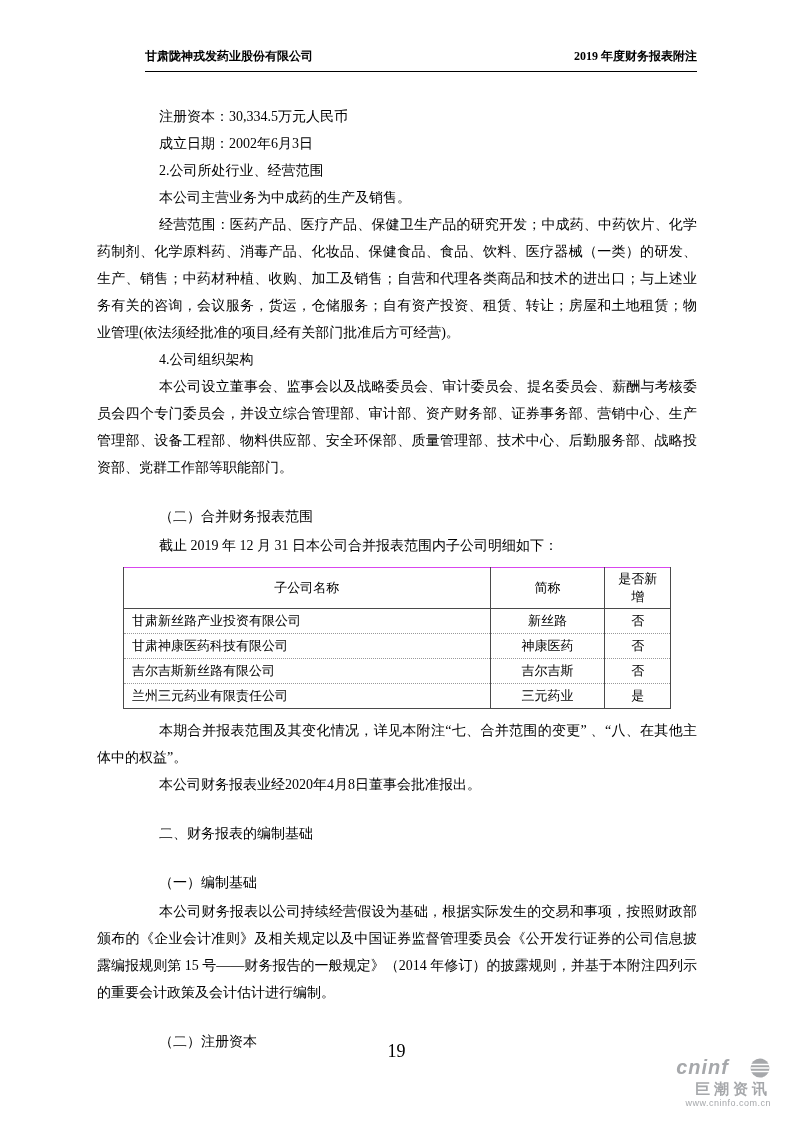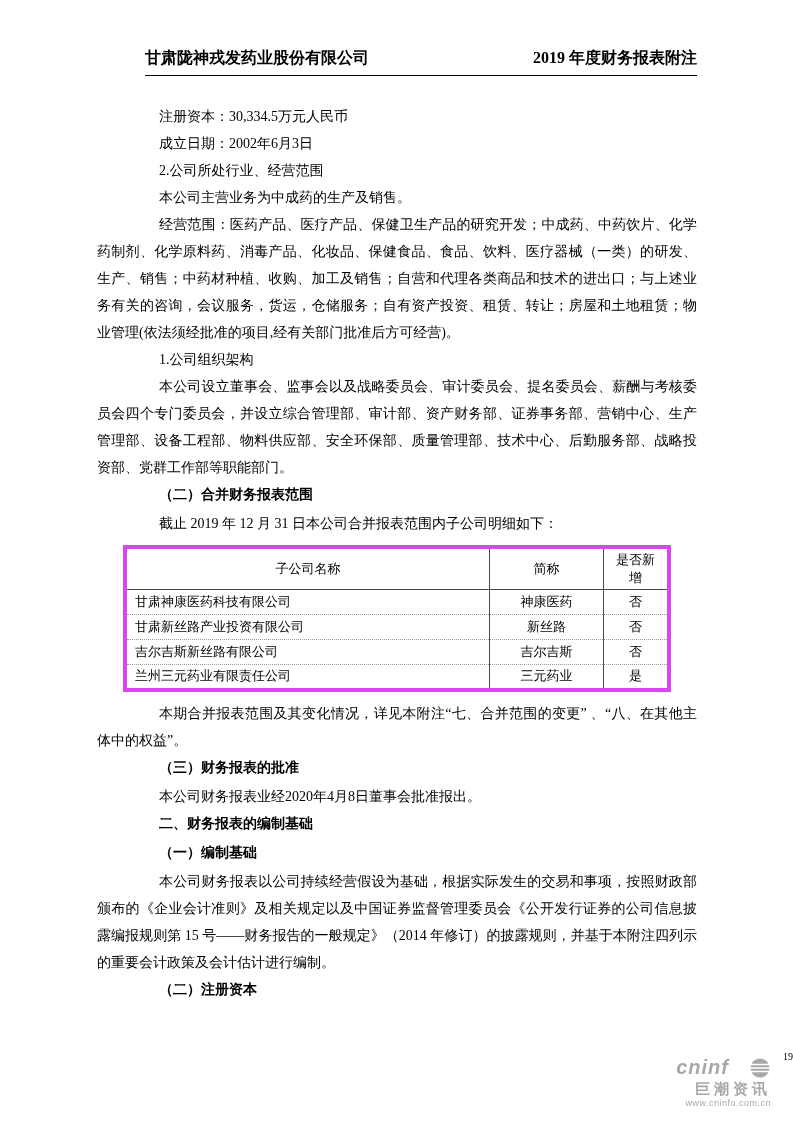--- a/index.html
+++ b/index.html
@@ -9,51 +9,51 @@
     font-family:"Liberation Serif","DejaVu Serif",serif;
     color:#000;
   }
   .page { position:absolute; inset:0; }
 
   
   .header {
     position:absolute; top:48px; left:145px; right:96px;
     display:flex; justify-content:space-between; align-items:flex-end;
     border-bottom:1.5px solid #000; padding-bottom:6px;
-    font-size:16px; font-weight:bold;
+    font-size:12px; font-weight:bold;
   }
 
   
   .content {
     position:absolute; top:103px; left:97px; width:600px;
     font-size:14px; line-height:27px; text-align:justify;
   }
   .para { text-indent:62px; }
-  .para.heading { font-weight:bold; margin:0 0 2px 0; }
+  .para.heading { font-weight:normal; margin:22px 0 2px 0; }
 
   
   .subs-table {
     width:548px; margin:8px auto 8px auto;
     border-collapse:collapse; table-layout:fixed;
     font-size:13px; line-height:normal; text-align:center;
   }
   .subs-table th, .subs-table td {
     height:25px; padding:2px 8px; vertical-align:middle;
     border-left:1px solid #4a4a4a; border-right:1px solid #4a4a4a;
   }
-  .subs-table { border:4px solid #d946ef;padding-left:17px; }
+  .subs-table { border:1px solid #d946ef;padding-left:17px; }
   .subs-table th { border-bottom:1px solid #4a4a4a; font-weight:normal; }
   .subs-table td { border-bottom:1px dotted #9a9a9a; }
   .subs-table tr:last-child td { border-bottom:1px solid #4a4a4a; }
   .subs-table .cell-left { text-align:left; }
 
   
   .page-number {
     position:absolute; bottom:60px; left:0; width:100%;
-    text-align:right; font-size:10px;
+    text-align:center; font-size:18px;
   }
   .logo {
     position:absolute; right:22px; bottom:14px;
     text-align:right; color:#a6a8ab;
     font-family:"Liberation Sans","DejaVu Sans",sans-serif;
     line-height:1.15;
   }
   .logo-row { display:flex; align-items:center; justify-content:flex-end; gap:20px; }
   .logo-brand { font-size:20px; font-weight:bold; font-style:italic; letter-spacing:1px; }
   .logo-mark svg { display:block; }
@@ -70,66 +70,65 @@
     <span>2019 年度财务报表附注</span>
   </div>
 
   <div class="content">
     <div>
         <p class="para">注册资本：30,334.5万元人民币</p>
         <p class="para">成立日期：2002年6月3日</p>
         <p class="para">2.公司所处行业、经营范围</p>
         <p class="para">本公司主营业务为中成药的生产及销售。</p>
         <p class="para">经营范围：医药产品、医疗产品、保健卫生产品的研究开发；中成药、中药饮片、化学药制剂、化学原料药、消毒产品、化妆品、保健食品、食品、饮料、医疗器械（一类）的研发、生产、销售；中药材种植、收购、加工及销售；自营和代理各类商品和技术的进出口；与上述业务有关的咨询，会议服务，货运，仓储服务；自有资产投资、租赁、转让；房屋和土地租赁；物业管理(依法须经批准的项目,经有关部门批准后方可经营)。</p>
-        <p class="para">1.公司组织架构</p>
+        <p class="para">4.公司组织架构</p>
         <p class="para">本公司设立董事会、监事会以及战略委员会、审计委员会、提名委员会、薪酬与考核委员会四个专门委员会，并设立综合管理部、审计部、资产财务部、证券事务部、营销中心、生产管理部、设备工程部、物料供应部、安全环保部、质量管理部、技术中心、后勤服务部、战略投资部、党群工作部等职能部门。</p>
         <p class="para heading">（二）合并财务报表范围</p>
         <p class="para">截止 2019 年 12 月 31 日本公司合并报表范围内子公司明细如下：</p>
       </div>
 
     <table class="subs-table">
       <colgroup>
         <col style="width:67%">
         <col style="width:21%">
         <col style="width:12%">
       </colgroup>
       <thead>
         <tr>
             <th>子公司名称</th>
             <th>简称</th>
             <th>是否新增</th>
           </tr>
       </thead>
       <tbody>
           <tr>
-            <td class="cell-left">甘肃神康医药科技有限公司</td>
-            <td>神康医药</td>
+            <td class="cell-left">甘肃新丝路产业投资有限公司</td>
+            <td>新丝路</td>
             <td>否</td>
           </tr>
           <tr>
-            <td class="cell-left">甘肃新丝路产业投资有限公司</td>
-            <td>新丝路</td>
+            <td class="cell-left">甘肃神康医药科技有限公司</td>
+            <td>神康医药</td>
             <td>否</td>
           </tr>
           <tr>
             <td class="cell-left">吉尔吉斯新丝路有限公司</td>
             <td>吉尔吉斯</td>
             <td>否</td>
           </tr>
           <tr>
             <td class="cell-left">兰州三元药业有限责任公司</td>
             <td>三元药业</td>
             <td>是</td>
           </tr>
         </tbody>
     </table>
 
     <div>
         <p class="para">本期合并报表范围及其变化情况，详见本附注“七、合并范围的变更” 、“八、在其他主体中的权益”。</p>
-        <p class="para heading">（三）财务报表的批准</p>
         <p class="para">本公司财务报表业经2020年4月8日董事会批准报出。</p>
         <p class="para heading">二、财务报表的编制基础</p>
         <p class="para heading">（一）编制基础</p>
         <p class="para">本公司财务报表以公司持续经营假设为基础，根据实际发生的交易和事项，按照财政部颁布的《企业会计准则》及相关规定以及中国证券监督管理委员会《公开发行证券的公司信息披露编报规则第 15 号——财务报告的一般规定》（2014 年修订）的披露规则，并基于本附注四列示的重要会计政策及会计估计进行编制。</p>
         <p class="para heading">（二）注册资本</p>
       </div>
   </div>
 
   <div class="page-number">19</div>
 

